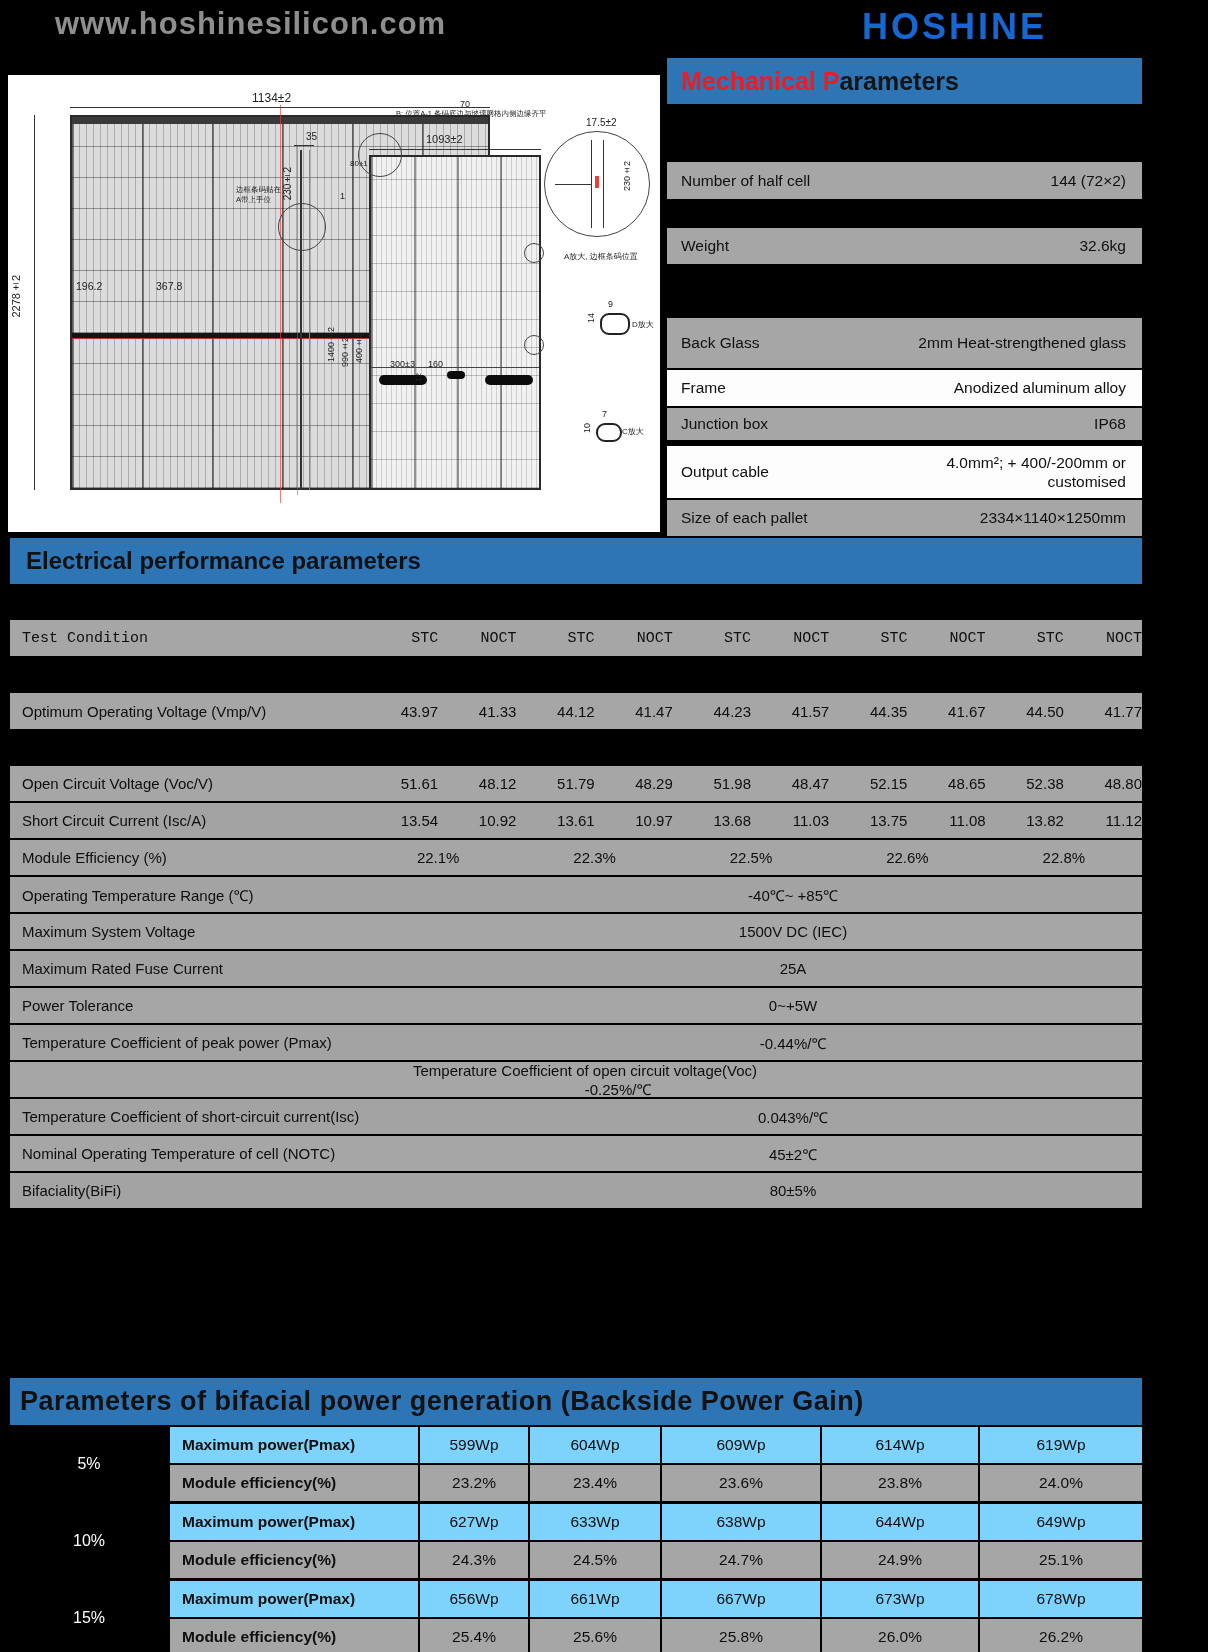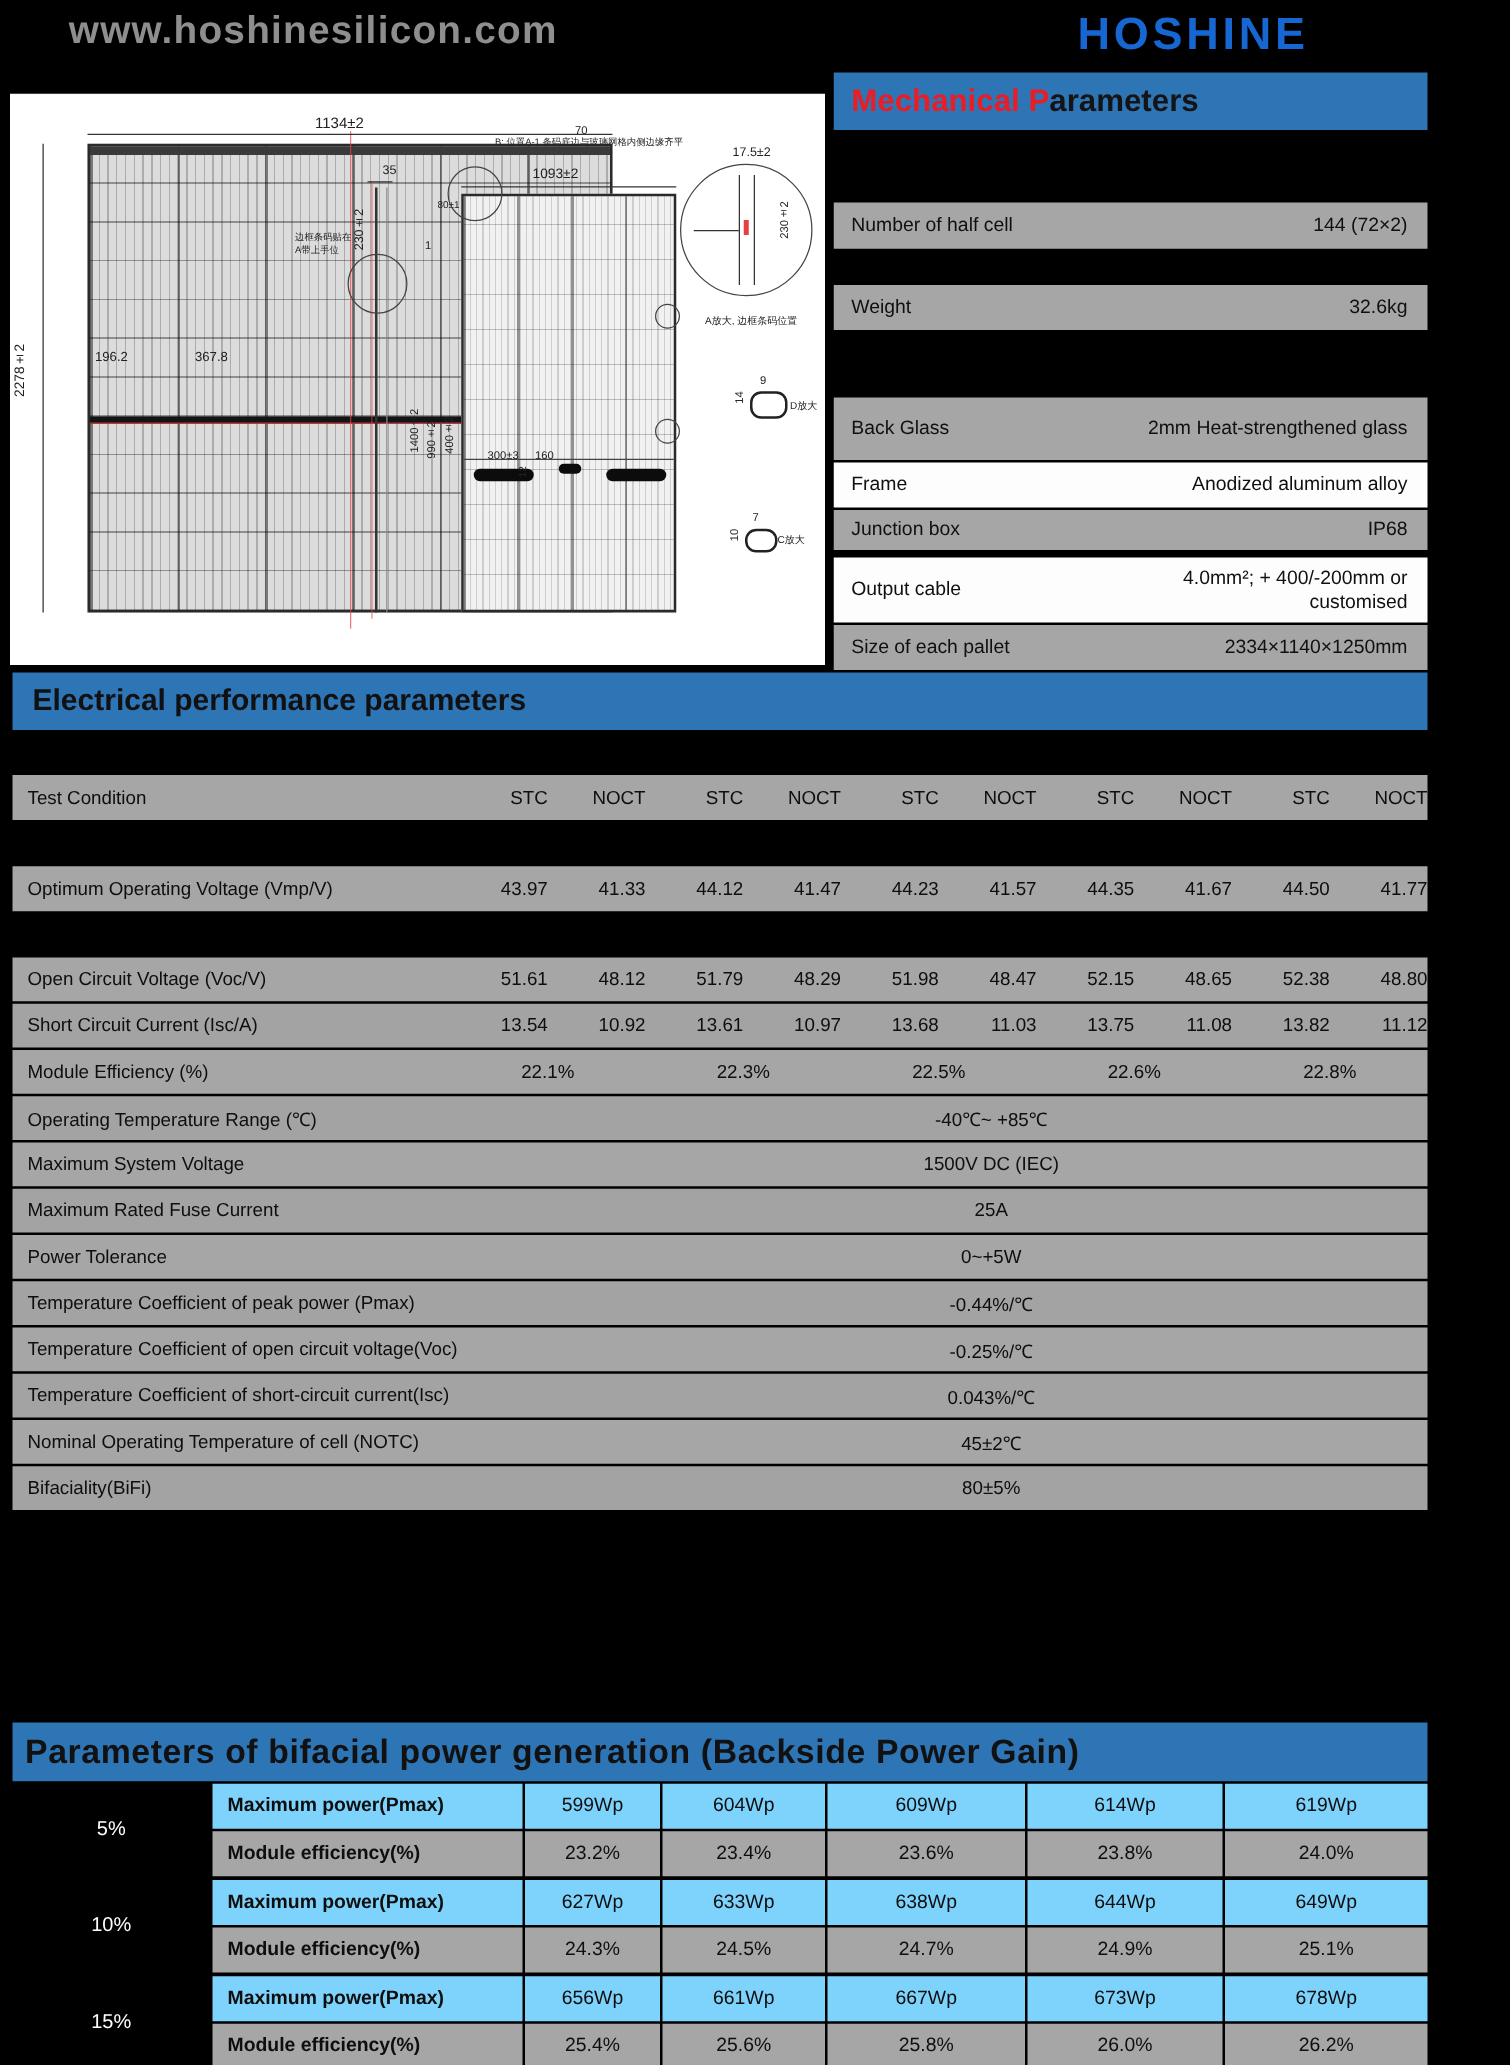--- a/index.html
+++ b/index.html
@@ -181,21 +181,21 @@
         <div class="mrow gray" style="top: 442px; height: 36px;">
           <span class="lbl">Size of each pallet</span>
           <span class="val">2334×1140×1250mm</span>
         </div>
       </div>
   </div>
 
   <div class="elec">
     <div class="sec-title elec-title">Electrical performance parameters</div>
     <div id="elec-rows">
-        <div class="erow gray" style="top: 82px; height: 36px;">
+        <div class="erow gray" style="top: 82px; height: 36px; font-family: Liberation Mono, monospace;">
           <span class="lbl">Test Condition</span>
           <span class="cell">STC</span>
           <span class="cell">NOCT</span>
           <span class="cell">STC</span>
           <span class="cell">NOCT</span>
           <span class="cell">STC</span>
           <span class="cell">NOCT</span>
           <span class="cell">STC</span>
           <span class="cell">NOCT</span>
           <span class="cell">STC</span>
@@ -261,21 +261,21 @@
           <span class="spanv">25A</span>
         </div>
         <div class="erow gray" style="top: 450px; height: 35px;">
           <span class="lbl">Power Tolerance</span>
           <span class="spanv">0~+5W</span>
         </div>
         <div class="erow white" style="top: 487px; height: 35px;">
           <span class="lbl">Temperature Coefficient of peak power  (Pmax)</span>
           <span class="spanv">-0.44%/℃</span>
         </div>
-        <div class="erow gray" style="top: 524px; height: 35px;">
+        <div class="erow gray" style="top: 524px; height: 35px; flex-direction: column;">
           <span class="lbl">Temperature Coefficient of open circuit voltage(Voc)</span>
           <span class="spanv">-0.25%/℃</span>
         </div>
         <div class="erow white" style="top: 561px; height: 35px;">
           <span class="lbl">Temperature Coefficient of short-circuit current(Isc)</span>
           <span class="spanv">0.043%/℃</span>
         </div>
         <div class="erow gray" style="top: 598px; height: 35px;">
           <span class="lbl">Nominal Operating Temperature of cell  (NOTC)</span>
           <span class="spanv">45±2℃</span>

